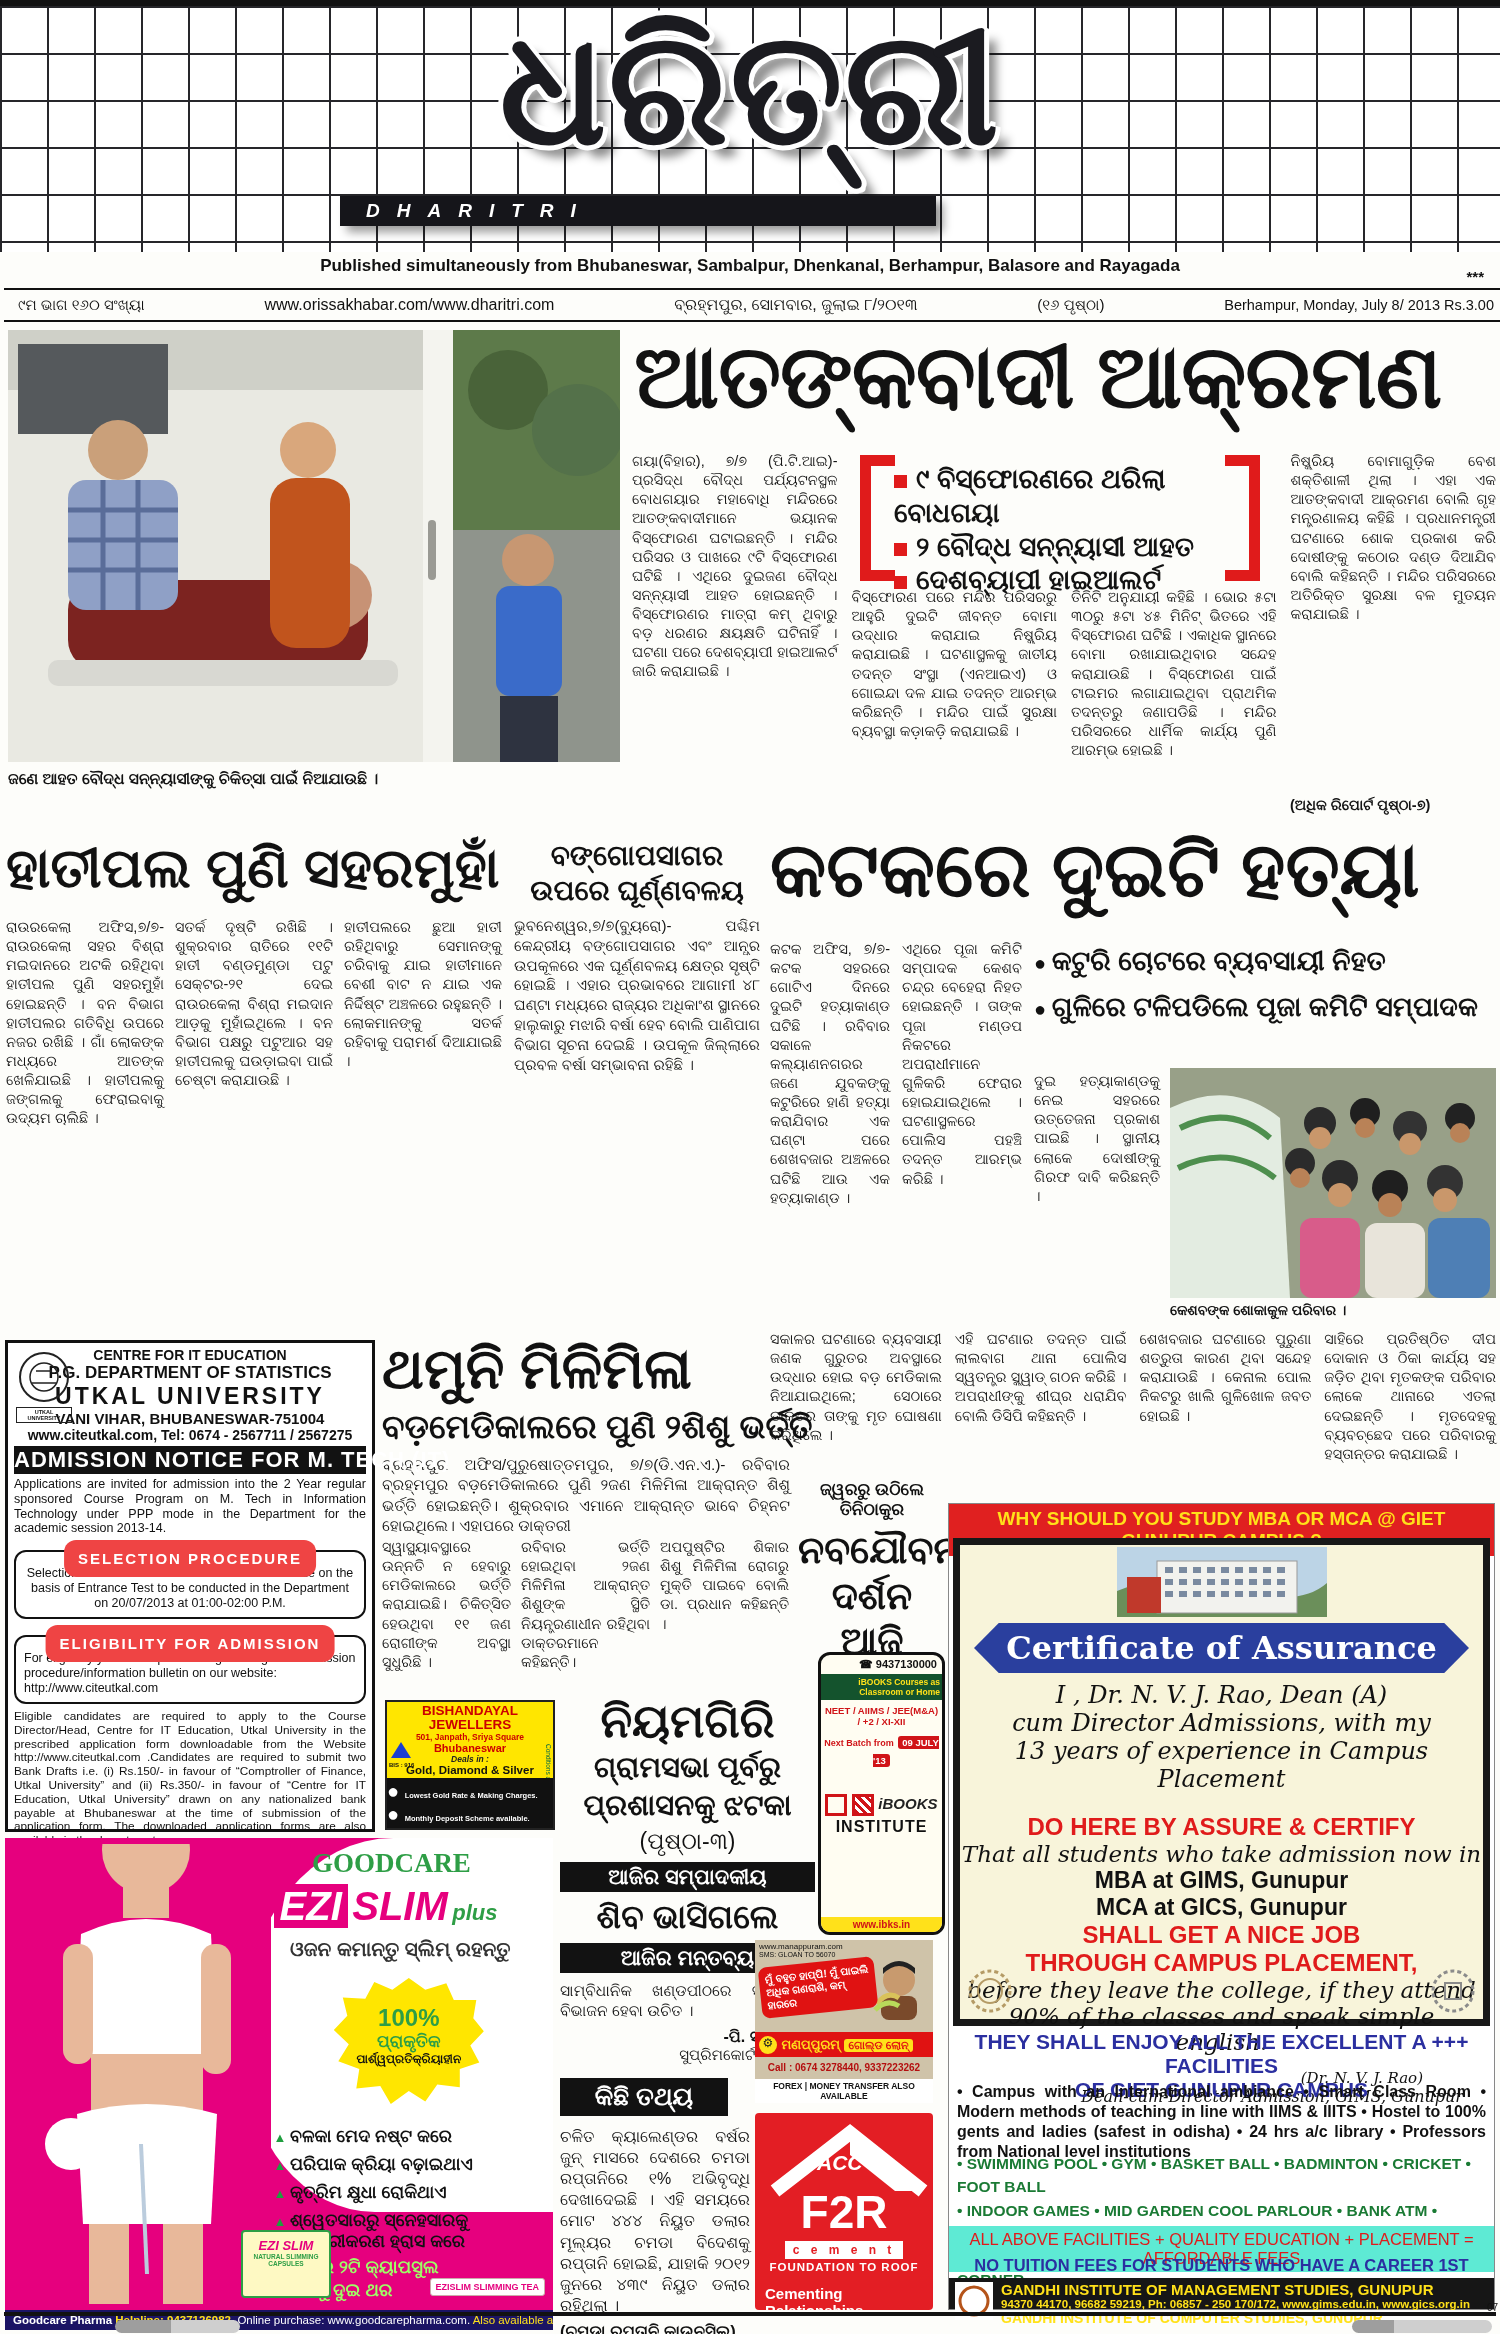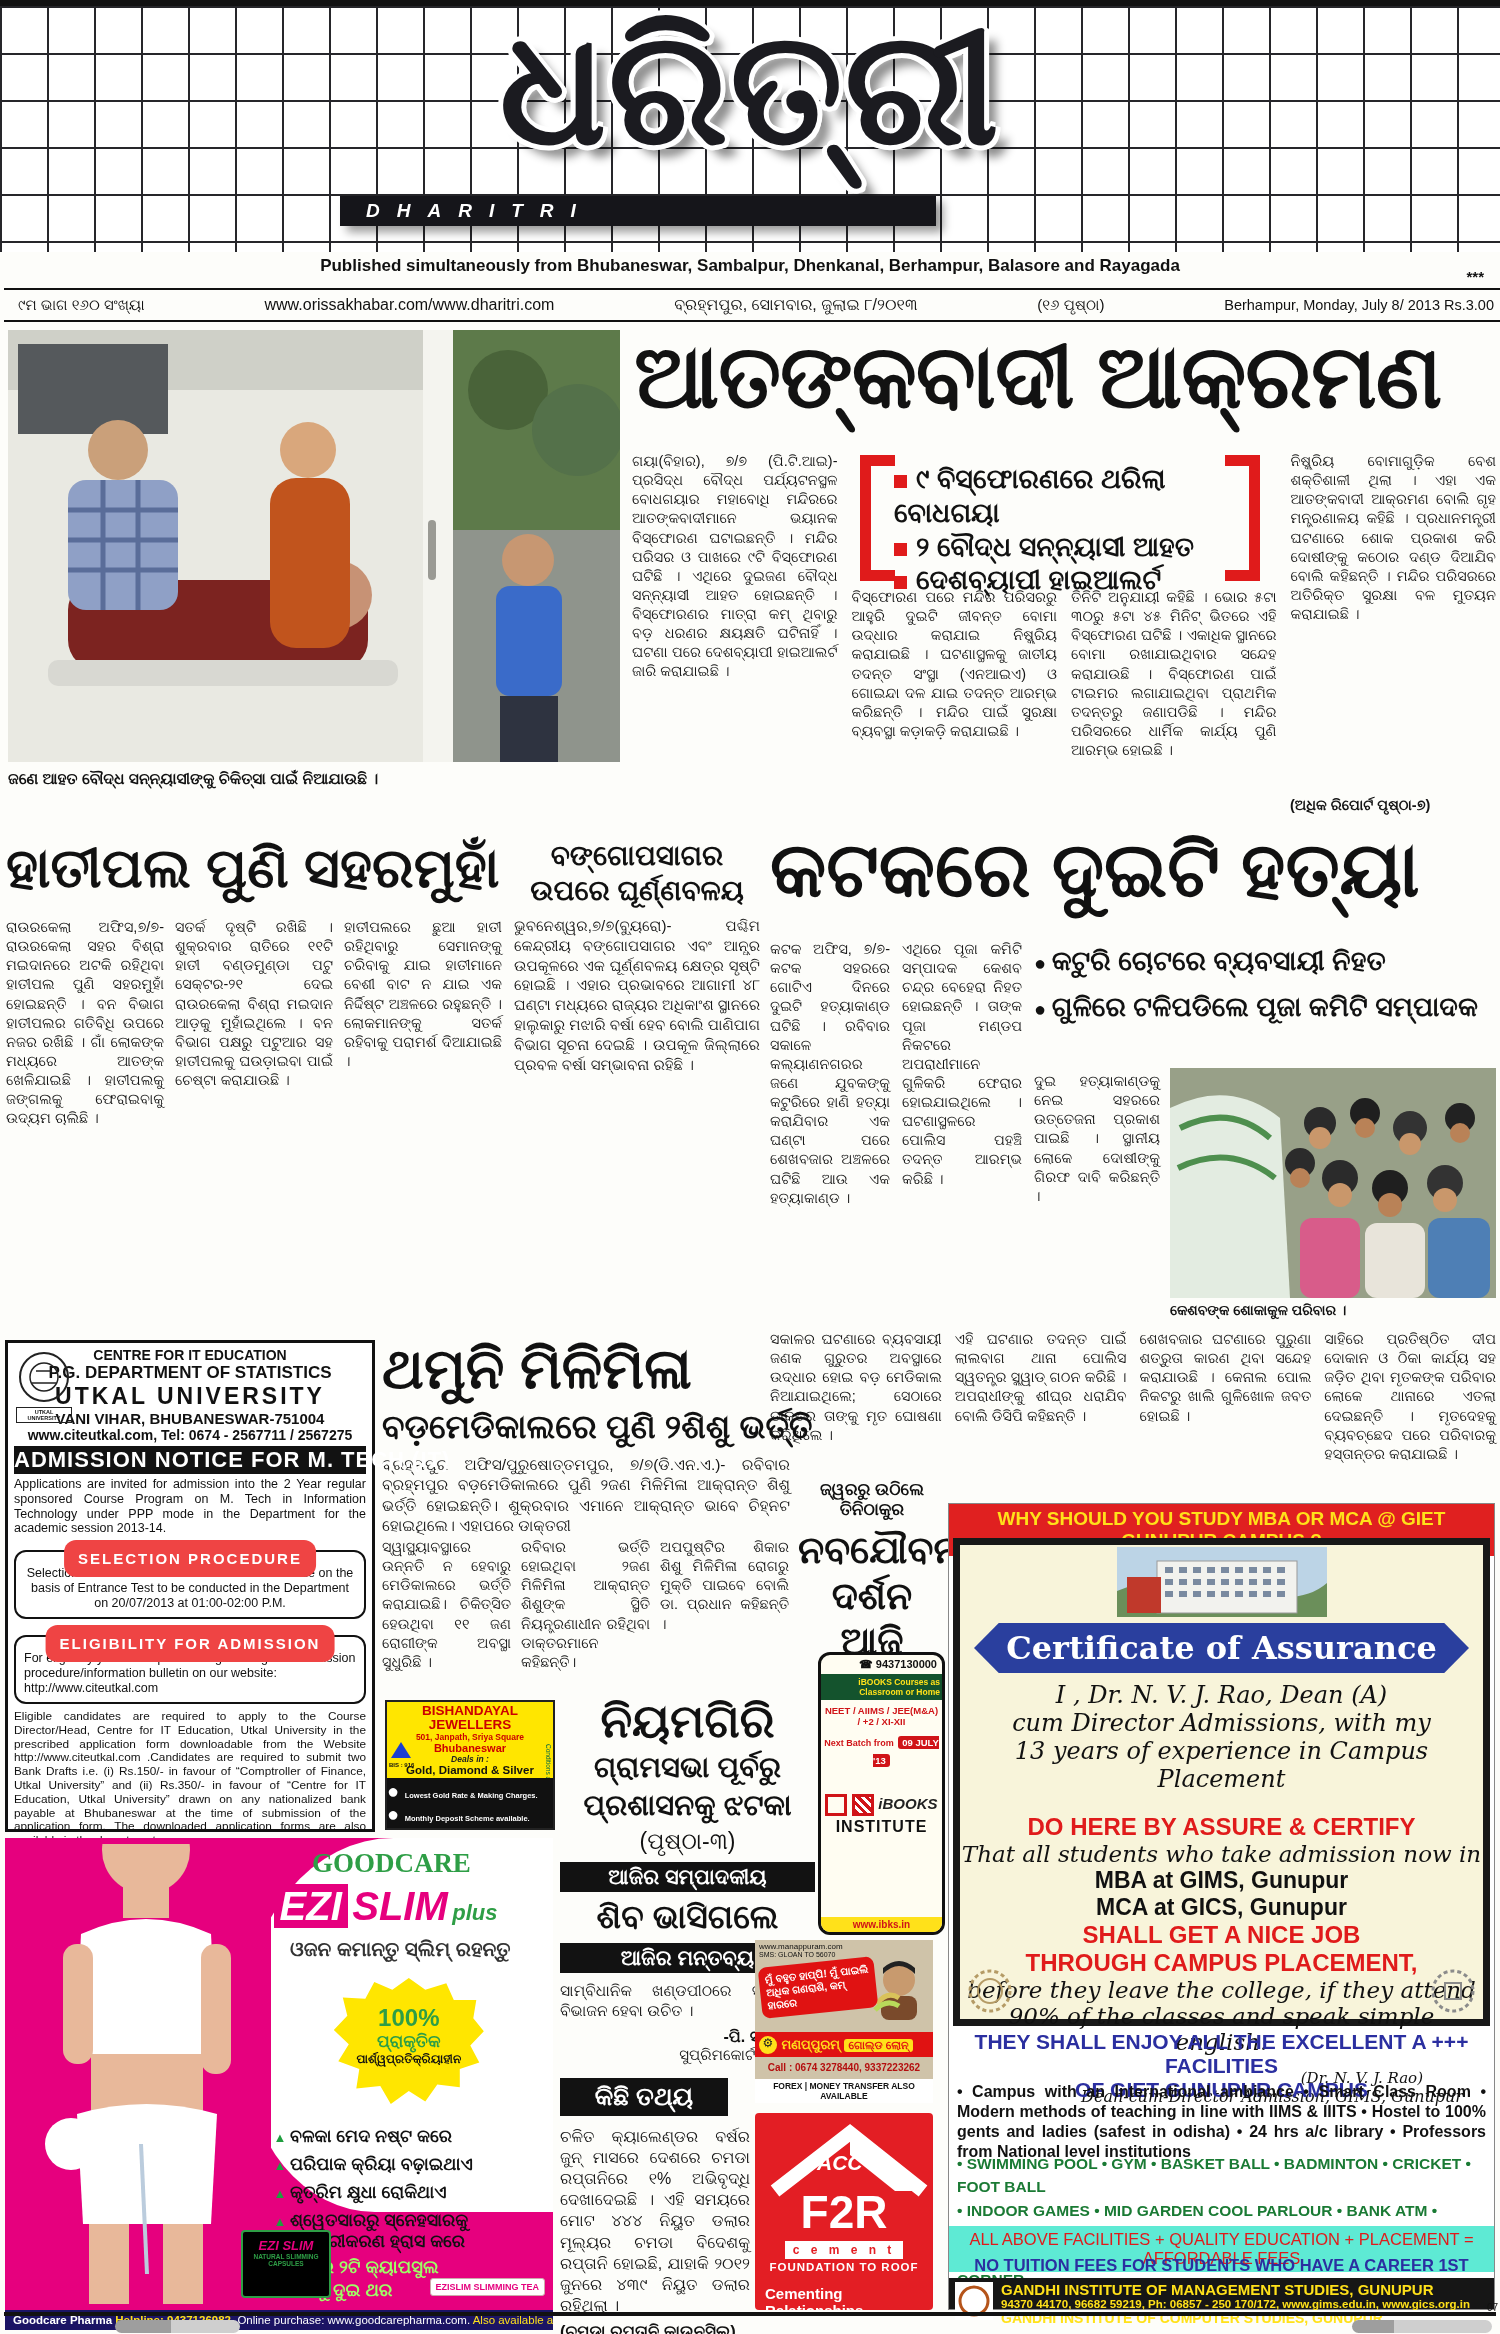--- a/index.html
+++ b/index.html
@@ -347,21 +347,21 @@
     <div class="abs" style="left:49%;top:288px;width:270px">
       <div class="tri bold" style="font-size:17.5px;margin-bottom:7px"><span>ବଳକା ମେଦ ନଷ୍ଟ କରେ</span></div>
       <div class="tri bold" style="font-size:17.5px;margin-bottom:7px"><span>ପରିପାକ କ୍ରିୟା ବଢ଼ାଇଥାଏ</span></div>
       <div class="tri bold" style="font-size:17.5px;margin-bottom:7px"><span>କୃତ୍ରିମ କ୍ଷୁଧା ରୋକିଥାଏ</span></div>
       <div class="tri bold" style="font-size:17.5px"><span>ଶ୍ୱେତସାରରୁ ସ୍ନେହସାରକୁ ରୂପାନ୍ତରୀକରଣ ହ୍ରାସ କରେ</span></div>
     </div>
     <div class="abs" style="left:52%;top:418px;color:#9dff66;font-weight:bold;font-size:18px;line-height:1.3">
       <div>ମାତ୍ର ୨ଟି କ୍ୟାପସୁଲ</div>
         <div>ଦିନକୁ ଦୁଇ ଥର</div>
     </div>
-    <div class="abs" style="left:236px;top:392px;width:86px;height:64px;background:#000000;border:2px solid #2e9e46;border-radius:4px;text-align:center">
+    <div class="abs" style="left:236px;top:392px;width:86px;height:64px;background:#fef9c3;border:2px solid #2e9e46;border-radius:4px;text-align:center">
       <div style="color:#e6007e;font-weight:900;font-style:italic;font-size:13px;margin-top:6px"><span>EZI</span> <span>SLIM</span></div>
       <div style="font-size:6.5px;font-weight:bold;color:#2e9e46">NATURAL SLIMMING CAPSULES</div>
     </div>
     <div class="abs" style="right:8px;bottom:34px;background:#fff;border:1px solid #caa;border-radius:3px;font-size:9px;font-weight:bold;color:#e6007e;padding:3px 5px">EZISLIM SLIMMING TEA</div>
     <div class="abs" style="left:0;right:0;bottom:0;background:#1b1464;font-size:11.5px;padding:4px 8px;white-space:nowrap">
       <span style="color:#fff;font-weight:bold">Goodcare Pharma</span>
       <span style="color:#ffe11a;font-weight:bold">Helpline: 9437126982.</span>
       <span style="color:#fff">Online purchase: www.goodcarepharma.com.</span>
       <span style="color:#ffe11a">Also available at all ayurvedic and chemist shops.</span>
     </div>

